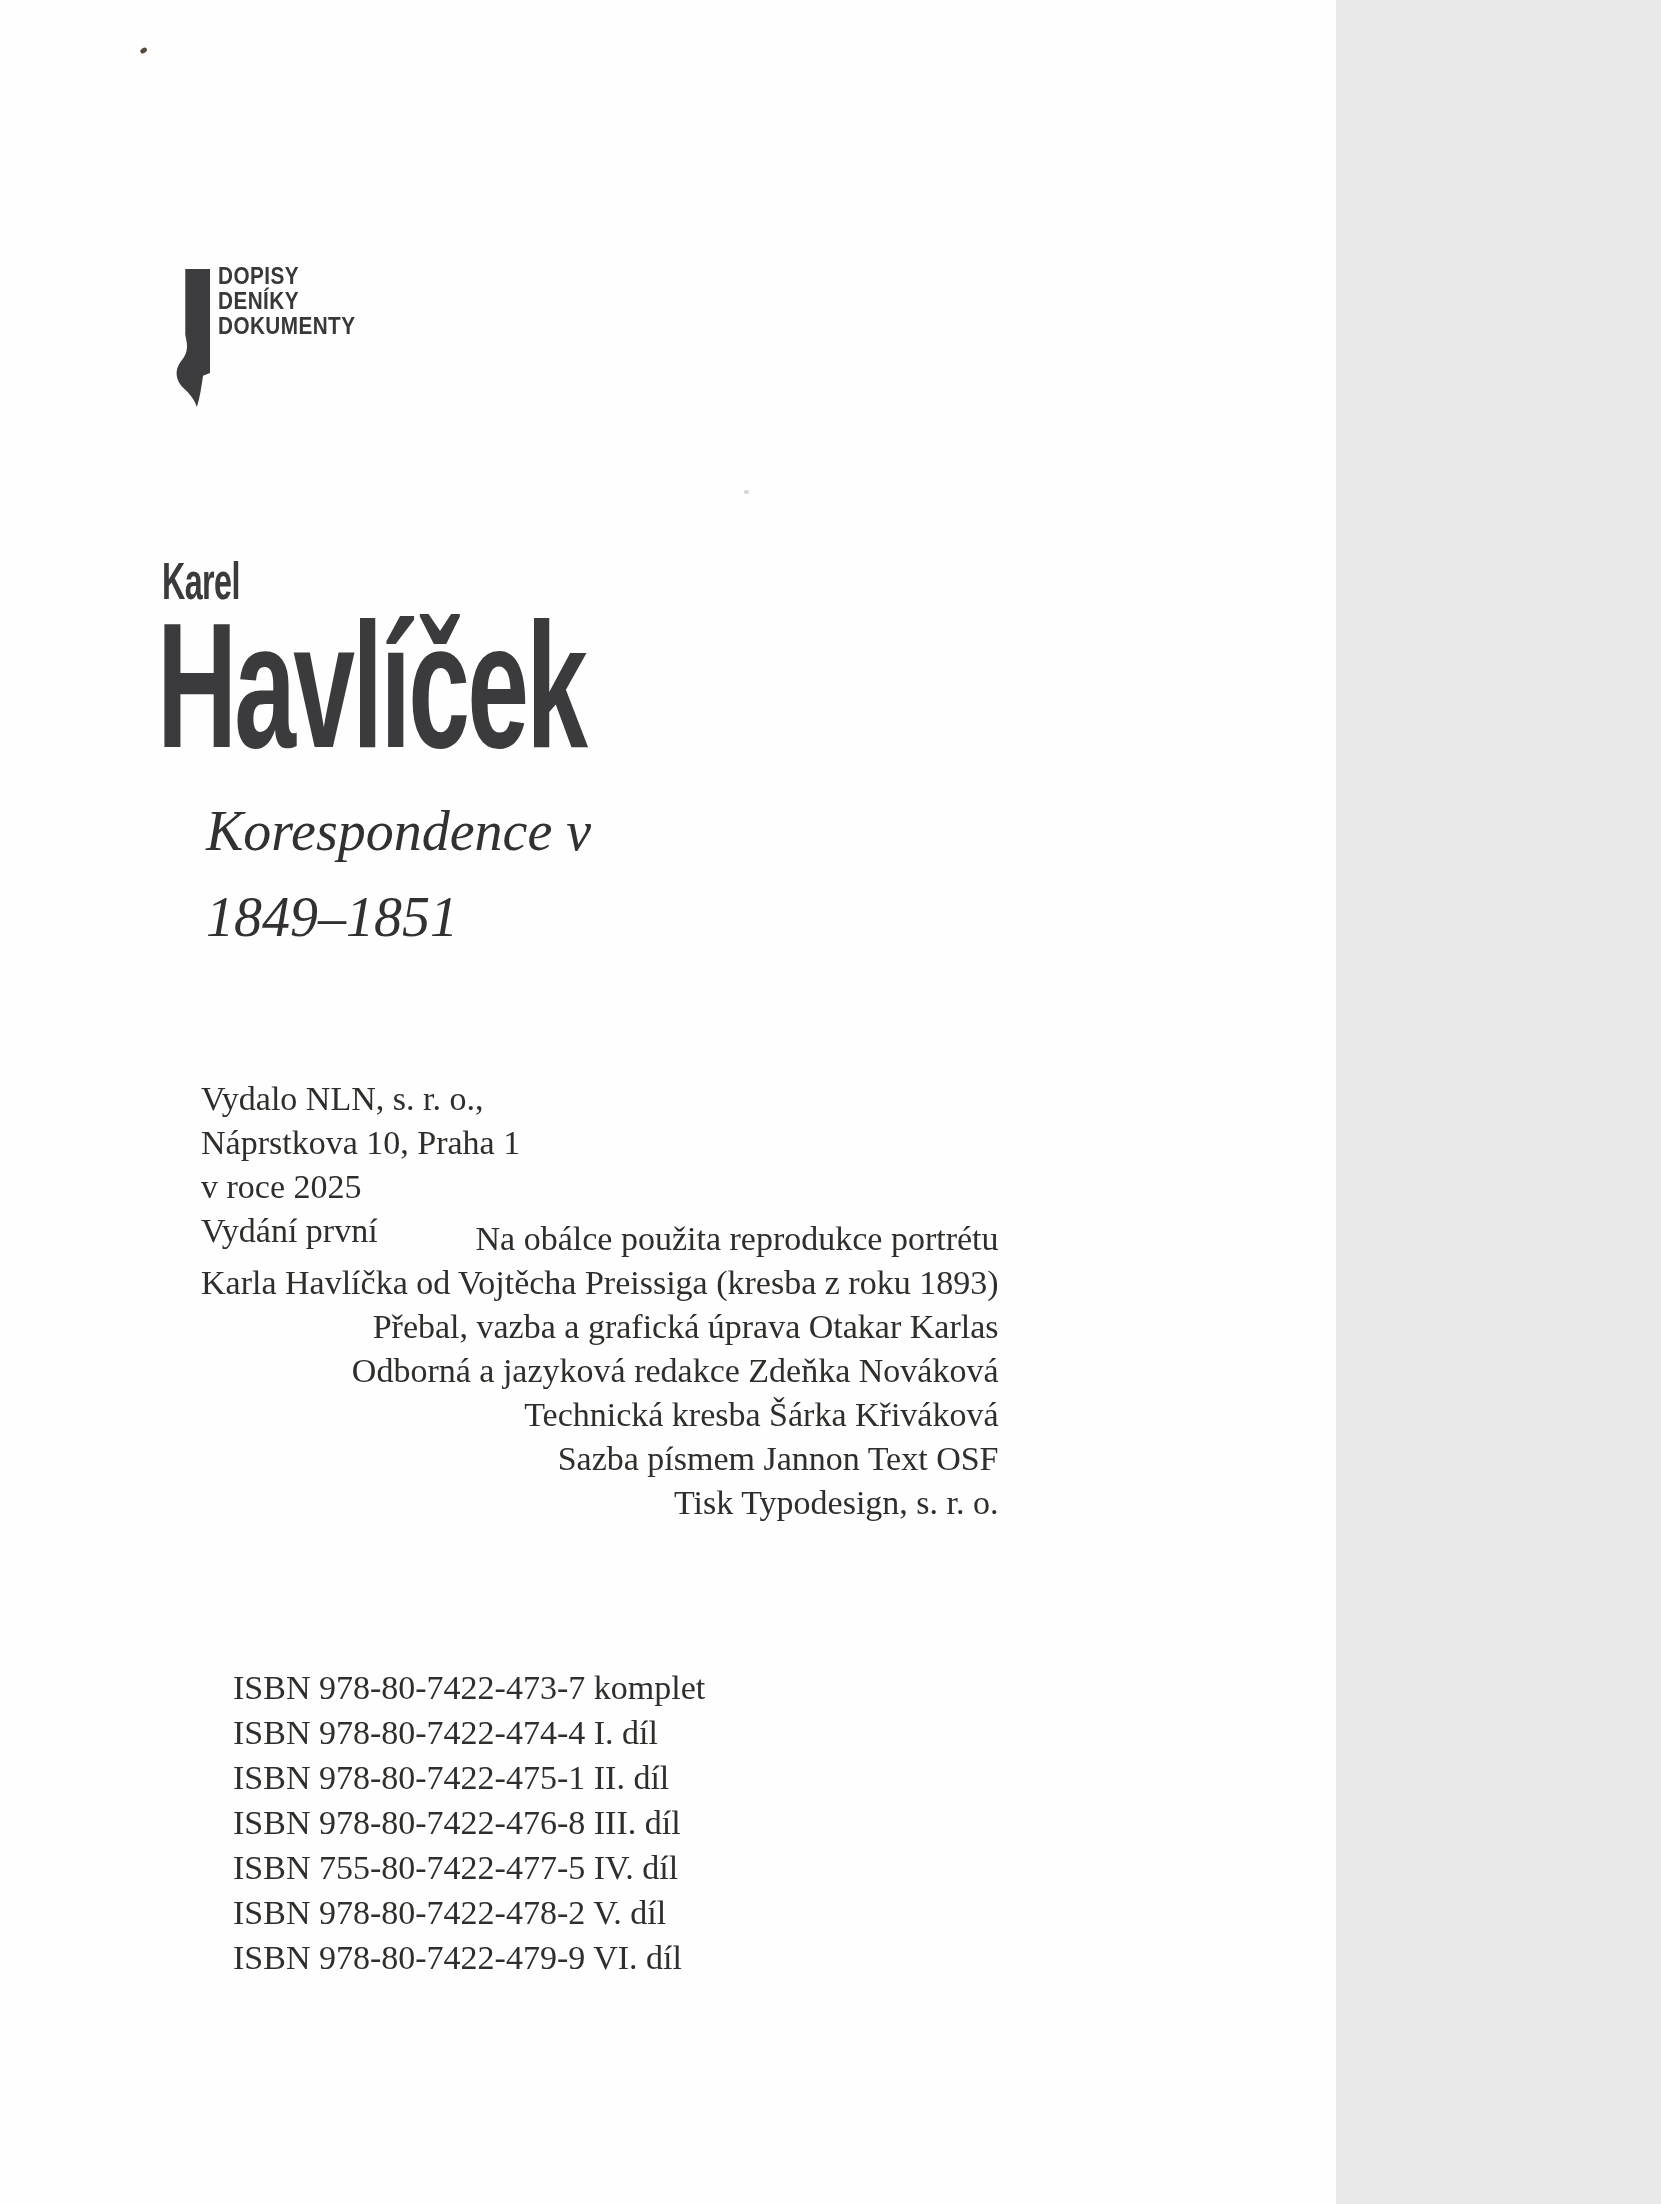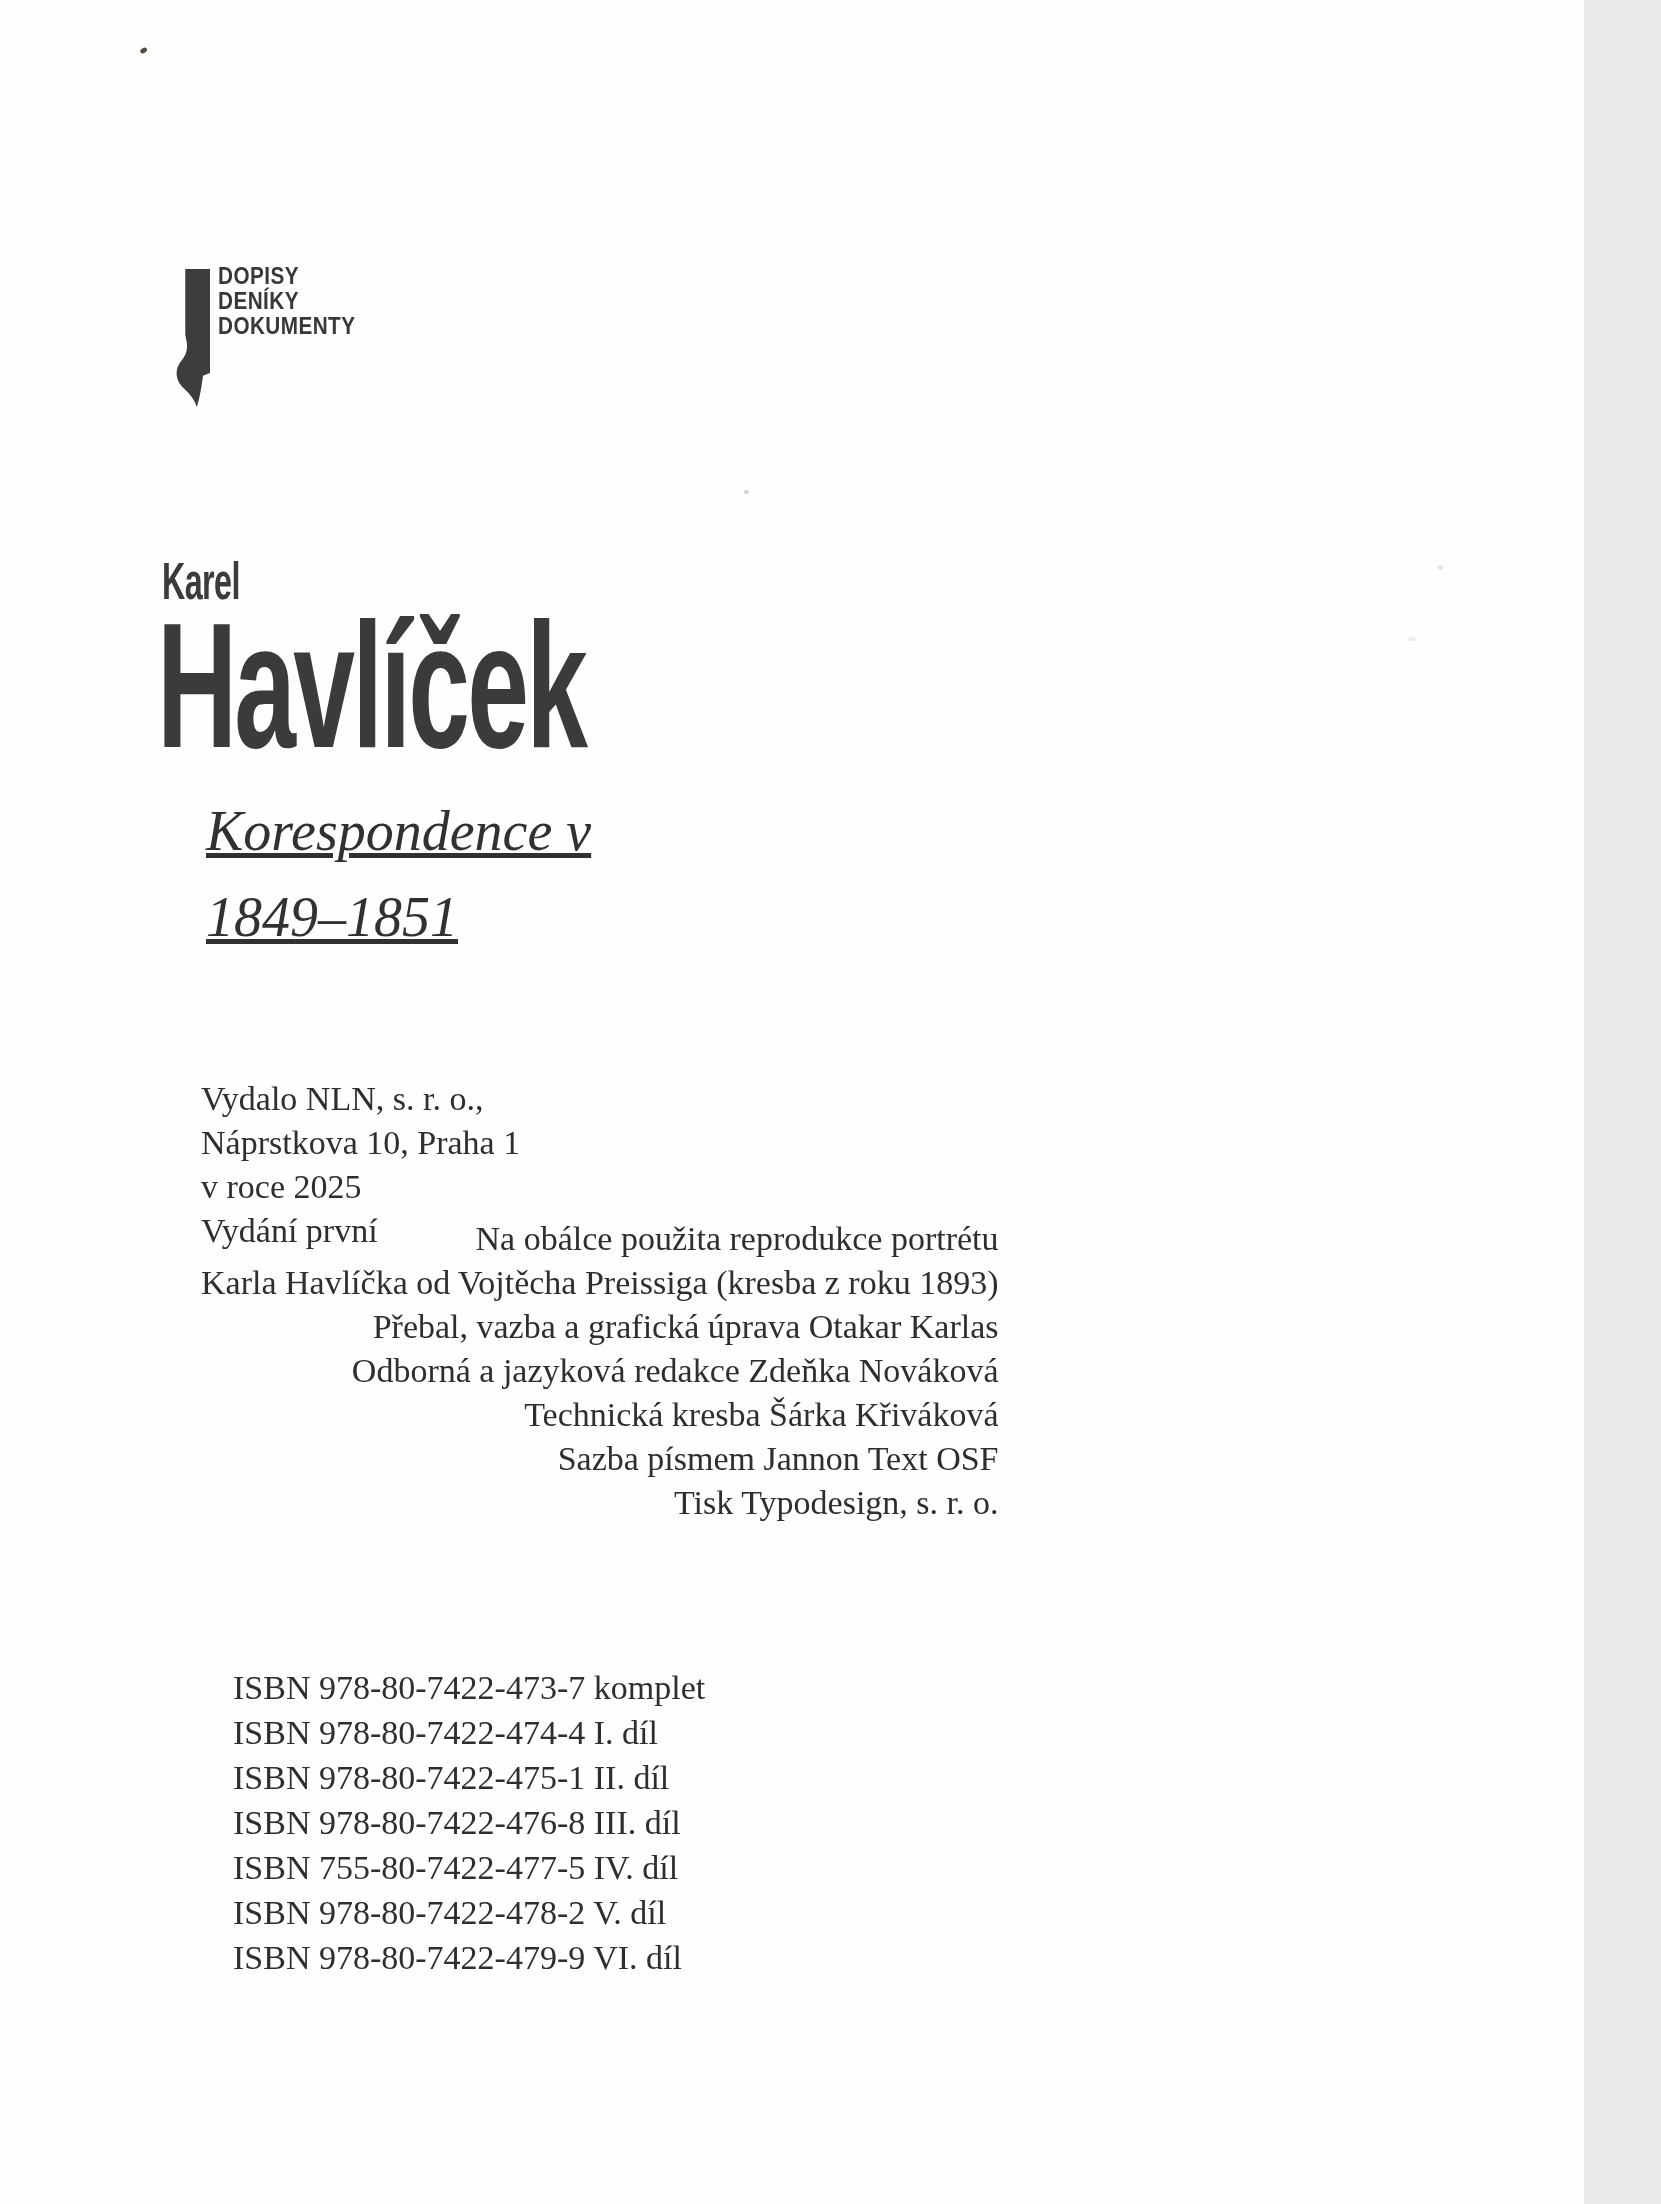--- a/index.html
+++ b/index.html
@@ -2,21 +2,21 @@
 <html style="font-size:14.5px"><head>
 <meta charset="utf-8">
 <style>
   html, body {
     margin: 0;
     padding: 0;
     background: #e9e9e9;
   }
   .page {
     position: relative;
-    width: 1584px;
+    width: 1336px;
     height: 2205px;
     background: #fefefe;
     overflow: hidden;
     font-family: "Liberation Serif", serif;
     color: #2e2c29;
   }
 
   
   .logo-mark {
     position: absolute;
@@ -71,21 +71,20 @@
   }
   .work-title {
     position: absolute;
     left: 206px;
     top: 788px;
     font-style: italic;
     font-size: 56px;
     line-height: 86px;
     color: #33312f;
     white-space: nowrap;
-    text-decoration: underline;
   }
 
   
   .text-block {
     position: absolute;
     left: 201px;
     font-size: 34px;
     line-height: 44px;
     color: #302e2b;
     white-space: nowrap;

